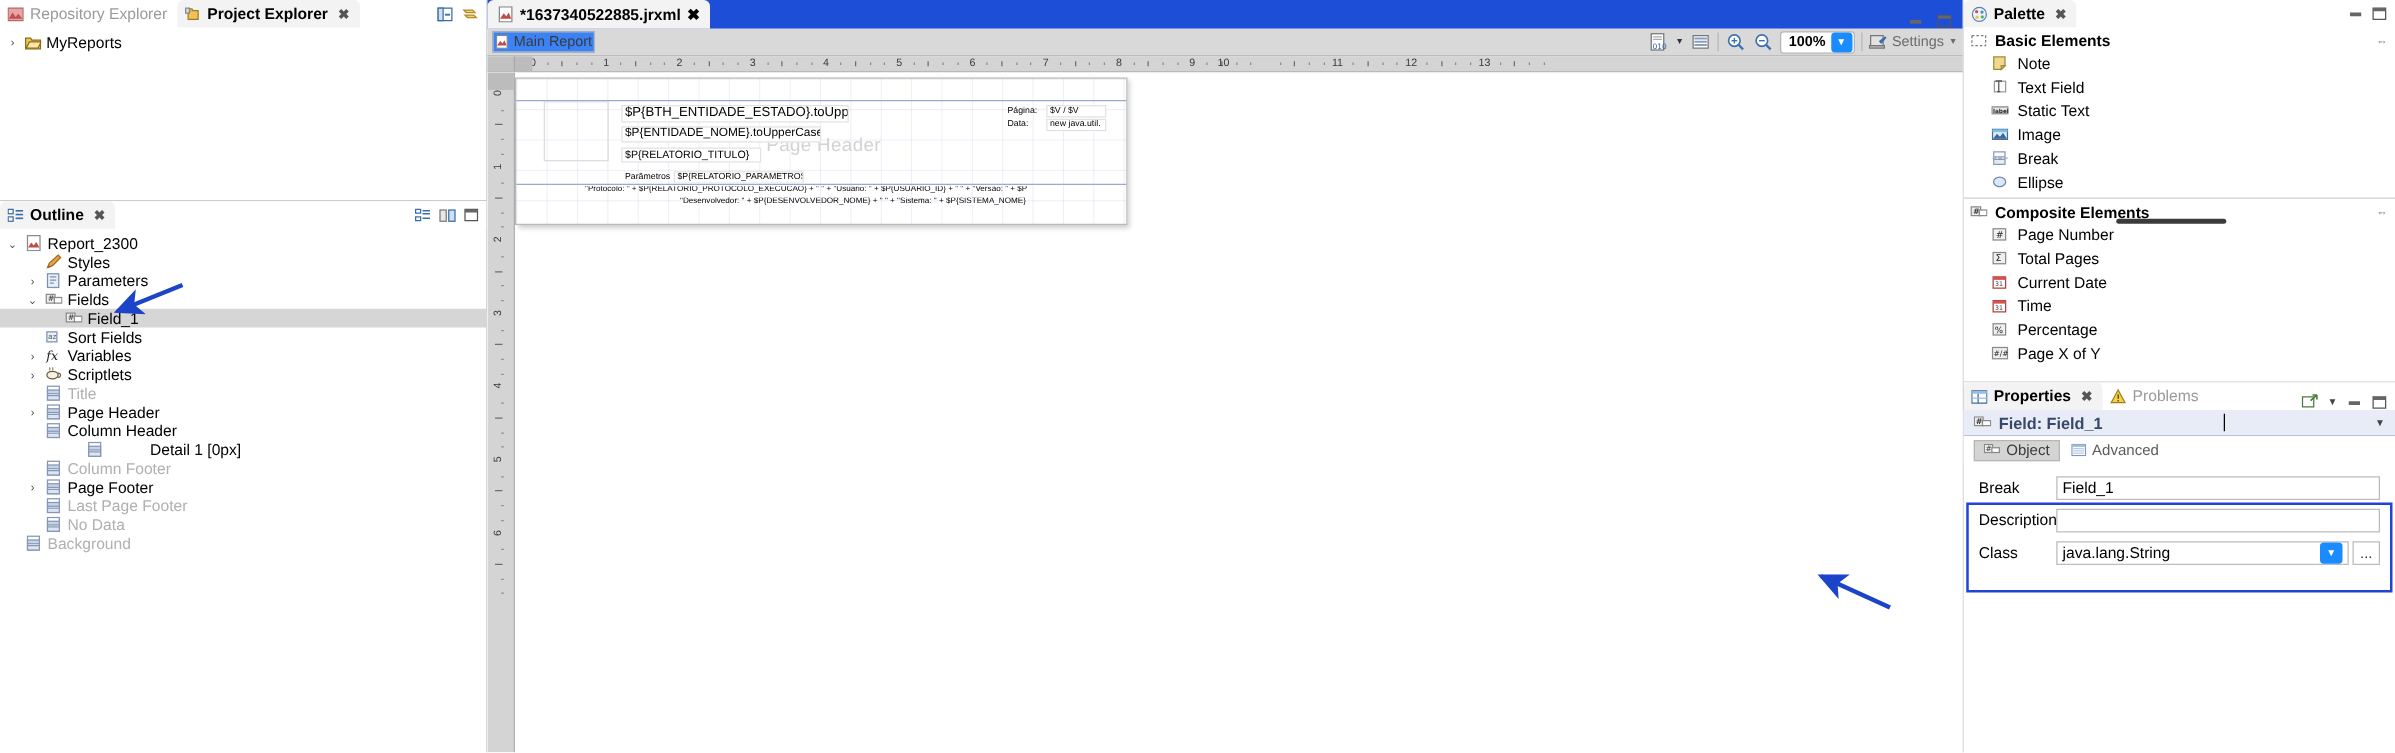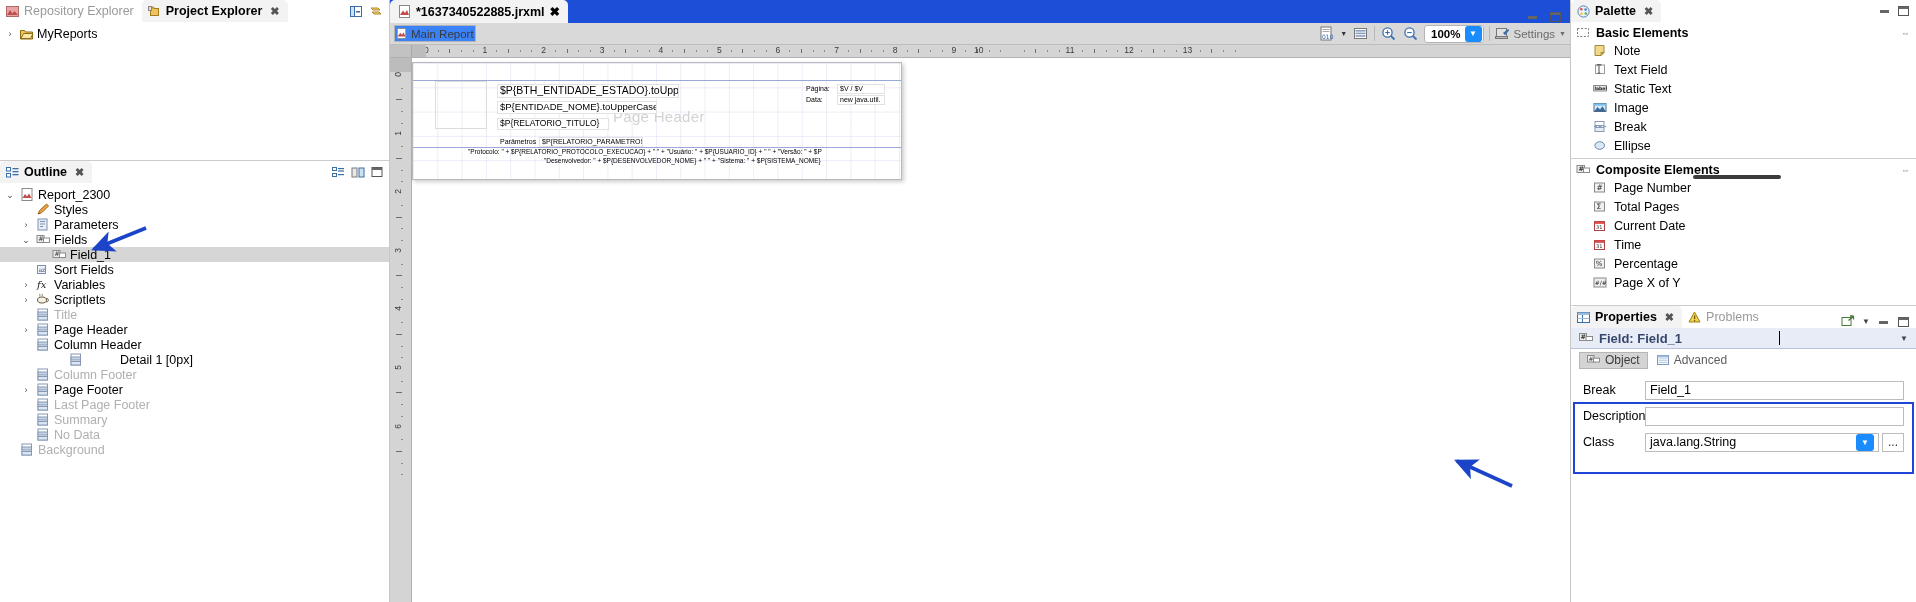--- a/index.html
+++ b/index.html
@@ -478,31 +478,20 @@
           <div class="tree-row dim" style="padding-left: 20px;">
             <span class="twisty none">·</span>
             <span class="ico">
               <svg width="14" height="13" viewBox="0 0 14 13">
                 <rect x="2" y="1" width="9.5" height="11" fill="#fff" stroke="#8597b5"></rect>
                 <rect x="2" y="4" width="9.5" height="3" fill="#c6d4e8" stroke="#8597b5"></rect>
                 <rect x="2" y="8.5" width="9.5" height="3.5" fill="#dce5f2" stroke="#8597b5"></rect>
               </svg>
             </span>
             <span>Last Page Footer</span>
-          </div>
-          <div class="tree-row dim" style="padding-left: 20px;">
-            <span class="twisty none">·</span>
-            <span class="ico">
-              <svg width="14" height="13" viewBox="0 0 14 13">
-                <rect x="2" y="1" width="9.5" height="11" fill="#fff" stroke="#8597b5"></rect>
-                <rect x="2" y="4" width="9.5" height="3" fill="#c6d4e8" stroke="#8597b5"></rect>
-                <rect x="2" y="8.5" width="9.5" height="3.5" fill="#dce5f2" stroke="#8597b5"></rect>
-              </svg>
-            </span>
-            <span>Summary</span>
           </div>
           <div class="tree-row dim" style="padding-left: 20px;">
             <span class="twisty none">·</span>
             <span class="ico">
               <svg width="14" height="13" viewBox="0 0 14 13">
                 <rect x="2" y="1" width="9.5" height="11" fill="#fff" stroke="#8597b5"></rect>
                 <rect x="2" y="4" width="9.5" height="3" fill="#c6d4e8" stroke="#8597b5"></rect>
                 <rect x="2" y="8.5" width="9.5" height="3.5" fill="#dce5f2" stroke="#8597b5"></rect>
               </svg>
             </span>

